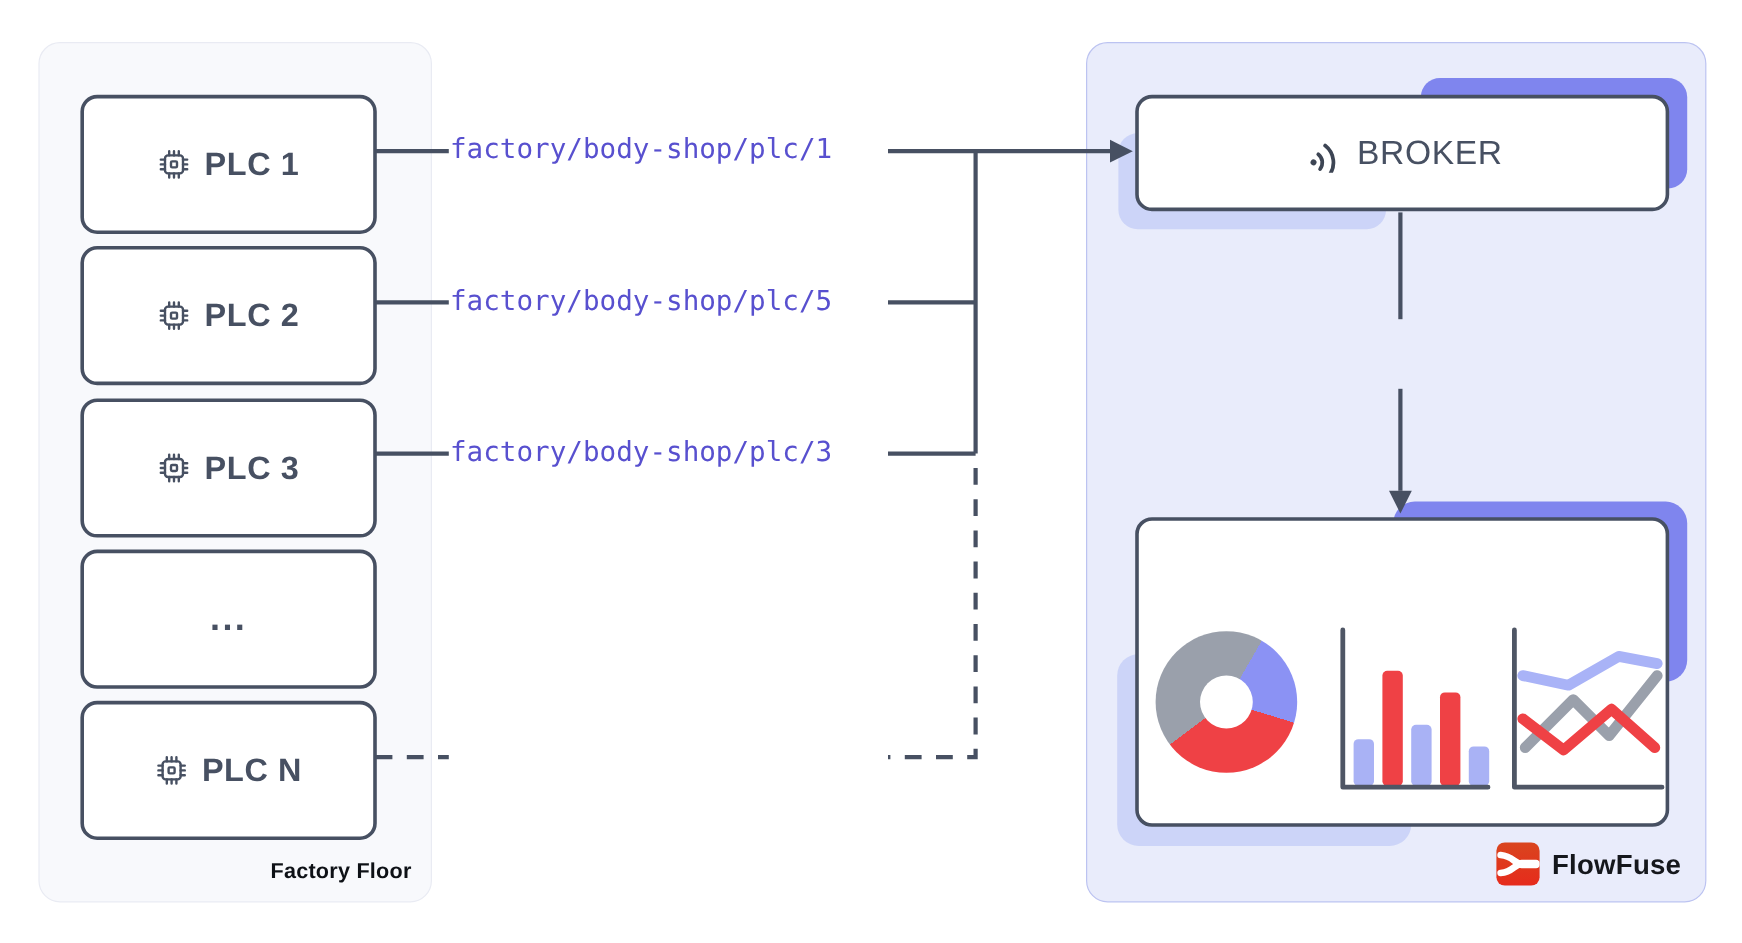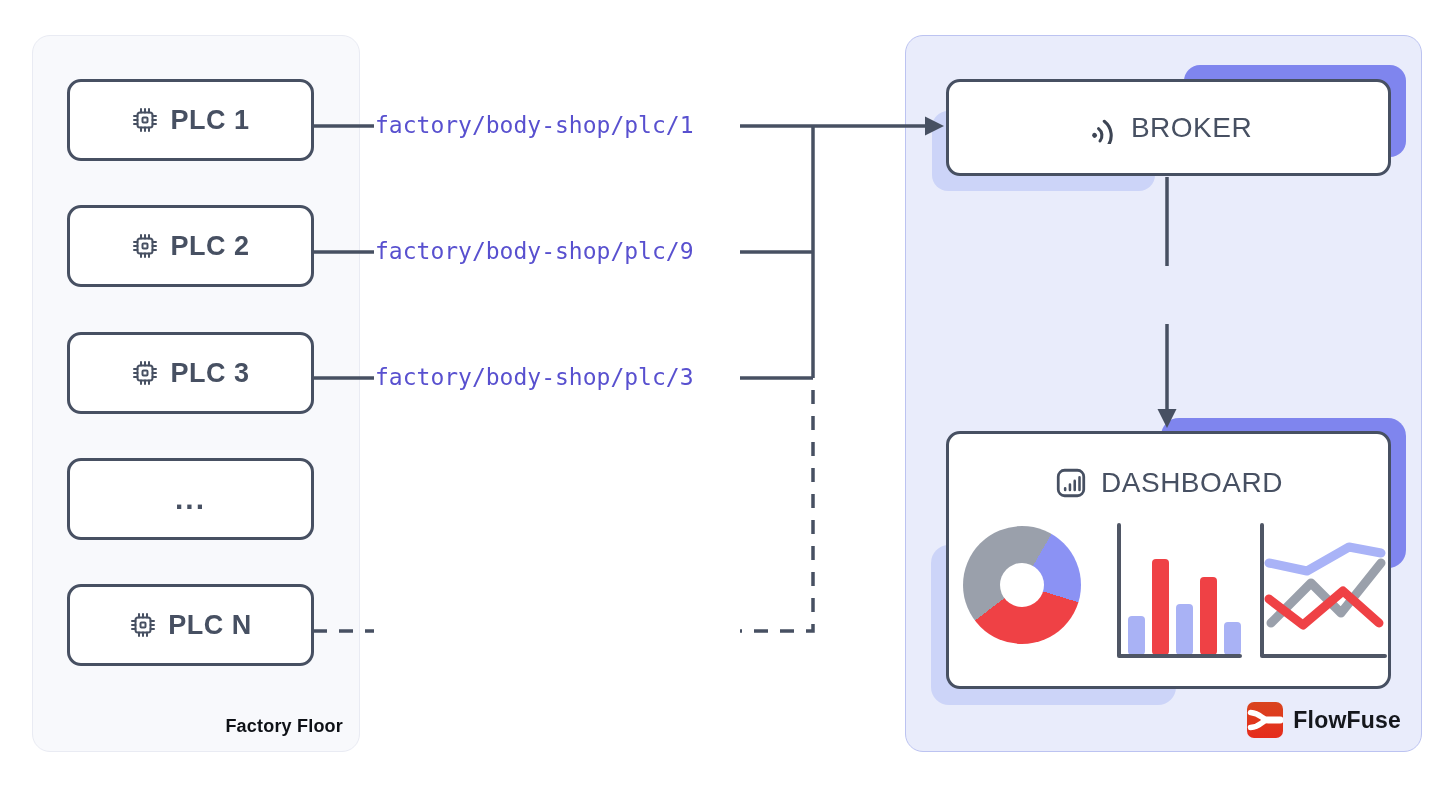--- a/index.html
+++ b/index.html
@@ -9,21 +9,21 @@
   }
   
   .panel{position:absolute;border-radius:18px;}
   .panel-left{left:32px;top:35px;width:326px;height:715px;background:#f8f9fc;border:1px solid #e9ebf3;}
   .panel-right{left:905px;top:35px;width:515px;height:715px;background:#e9ecfb;border:1.5px solid #bcc3f1;}
   .panel-caption{
     position:absolute;right:16px;bottom:14px;font-size:18px;font-weight:bold;color:#0e1116;letter-spacing:.2px;
   }
   
   .device{
-    position:absolute;left:34px;width:247px;height:82px;background:#ffffff;
+    position:absolute;left:34px;width:247px;height:116px;background:#ffffff;
     border:3px solid #475062;border-radius:14px;box-sizing:border-box;
     display:flex;align-items:center;justify-content:center;gap:11px;
     color:#475062;font-size:27px;font-weight:bold;letter-spacing:.5px;
   }
   .device .ellipsis-label{font-size:30px;letter-spacing:2px;}
   
   .connectors{position:absolute;left:0;top:0;z-index:2;pointer-events:none;}
   
   .topic{
     position:absolute;z-index:3;text-align:left;
@@ -136,21 +136,21 @@
         <rect x="11.5" y="11.5" width="5" height="5" rx="1"></rect>
         <path d="M10 6.5 V3 M14 6.5 V3 M18 6.5 V3 M10 25 V21.5 M14 25 V21.5 M18 25 V21.5 M6.5 10 H3 M6.5 14 H3 M6.5 18 H3 M25 10 H21.5 M25 14 H21.5 M25 18 H21.5"></path>
       </svg>
       <span>PLC N</span>
     </div>
 
     <div class="panel-caption">Factory Floor</div>
   </section>
 
   <div class="topic topic-left" style="top:112px">factory/body-shop/plc/1</div>
-  <div class="topic topic-left" style="top:238px">factory/body-shop/plc/9</div>
+  <div class="topic topic-left" style="top:238px">factory/body-shop/plc/5</div>
   <div class="topic topic-left" style="top:364px">factory/body-shop/plc/3</div>
 
   <section class="panel panel-right">
 
     <div class="node node-broker">
       <div class="accent accent-tr"></div>
       <div class="accent accent-bl"></div>
       <div class="node-box">
         <svg width="33" height="33" viewBox="0 0 32 32" fill="none" stroke="#3d4554" stroke-width="3" stroke-linecap="round">
           <g transform="rotate(38 9 24)">
@@ -162,27 +162,20 @@
         <span class="node-title">BROKER</span>
       </div>
     </div>
 
 
     <div class="node node-dashboard">
       <div class="accent accent-tr"></div>
       <div class="accent accent-bl"></div>
       <div class="node-box">
 
-        <div class="dash-header">
-          <svg width="34" height="34" viewBox="0 0 32 32" fill="none" stroke="#475062" stroke-width="2.6" stroke-linecap="round">
-            <rect x="4" y="4" width="24" height="24" rx="6"></rect>
-            <path d="M10.5 22.5 v-1.5 M15 22.5 v-5 M19.5 22.5 v-8.5 M24 22.5 v-12" stroke-width="2.4"></path>
-          </svg>
-          <span class="node-title">DASHBOARD</span>
-        </div>
 
         <div class="donut"></div>
 
         <svg class="minichart bars" width="132" height="150" viewBox="0 0 132 150" fill="none">
           <rect x="16" y="97" width="17" height="39" rx="4" fill="#a9b2f5"></rect>
           <rect x="40" y="40" width="17" height="96" rx="4" fill="#ef4145"></rect>
           <rect x="64" y="85" width="17" height="51" rx="4" fill="#a9b2f5"></rect>
           <rect x="88" y="58" width="17" height="78" rx="4" fill="#ef4145"></rect>
           <rect x="112" y="103" width="17" height="33" rx="4" fill="#a9b2f5"></rect>
           <path d="M7 6 V137 M7 137 H128" stroke="#4f5665" stroke-width="4" stroke-linecap="round"></path>

